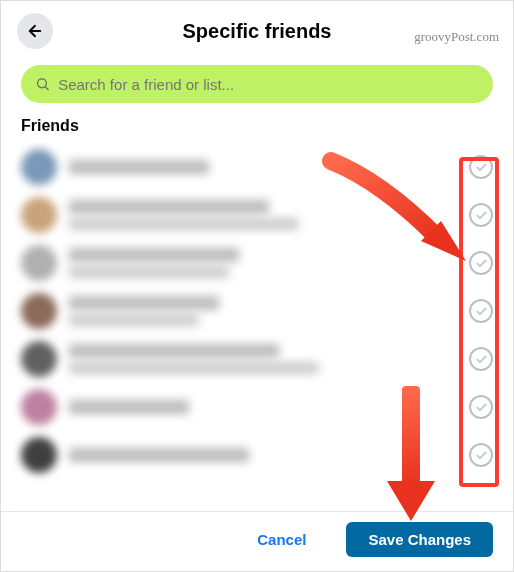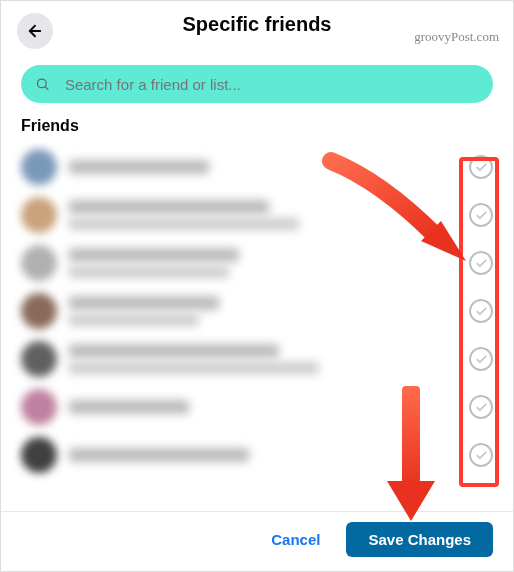--- a/index.html
+++ b/index.html
@@ -15,21 +15,21 @@
       width: 514px;
       height: 572px;
       background: #fff;
       position: relative;
       border: 1px solid #ddd;
       display: flex;
       flex-direction: column;
     }
     .header {
       display: flex;
-      align-items: flex-start;
+      align-items: center;
       padding: 12px 16px 8px 16px;
       position: relative;
     }
     .back-btn {
       width: 36px;
       height: 36px;
       border-radius: 50%;
       background: #e4e6eb;
       display: flex;
       align-items: center;
@@ -52,27 +52,27 @@
       top: 28px;
       font-size: 13px;
       color: #888;
       font-family: Georgia, serif;
       pointer-events: none;
     }
     .search-wrap {
       padding: 8px 20px 10px 20px;
     }
     .search {
-      background: #5eead4;
+      background: #bef264;
       border-radius: 20px;
       height: 38px;
       display: flex;
       align-items: center;
       padding: 0 14px;
-      gap: 15px;
+      gap: 8px;
     }
     .search input {
       border: none;
       background: transparent;
       outline: none;
       font-size: 15px;
       color: #65676b;
       width: 100%;
     }
     .section-title {
@@ -121,21 +121,21 @@
       display: flex;
       align-items: center;
       justify-content: center;
       flex-shrink: 0;
     }
     .footer {
       border-top: 1px solid #e4e6eb;
       padding: 10px 20px 14px 12px;
       display: flex;
       justify-content: flex-end;
-      gap: 4px;
+      gap: 18px;
     }
     .btn {
       padding: 9px 22px;
       border-radius: 6px;
       font-size: 15px;
       font-weight: 600;
       border: none;
       cursor: pointer;
     }
     .btn-cancel {

